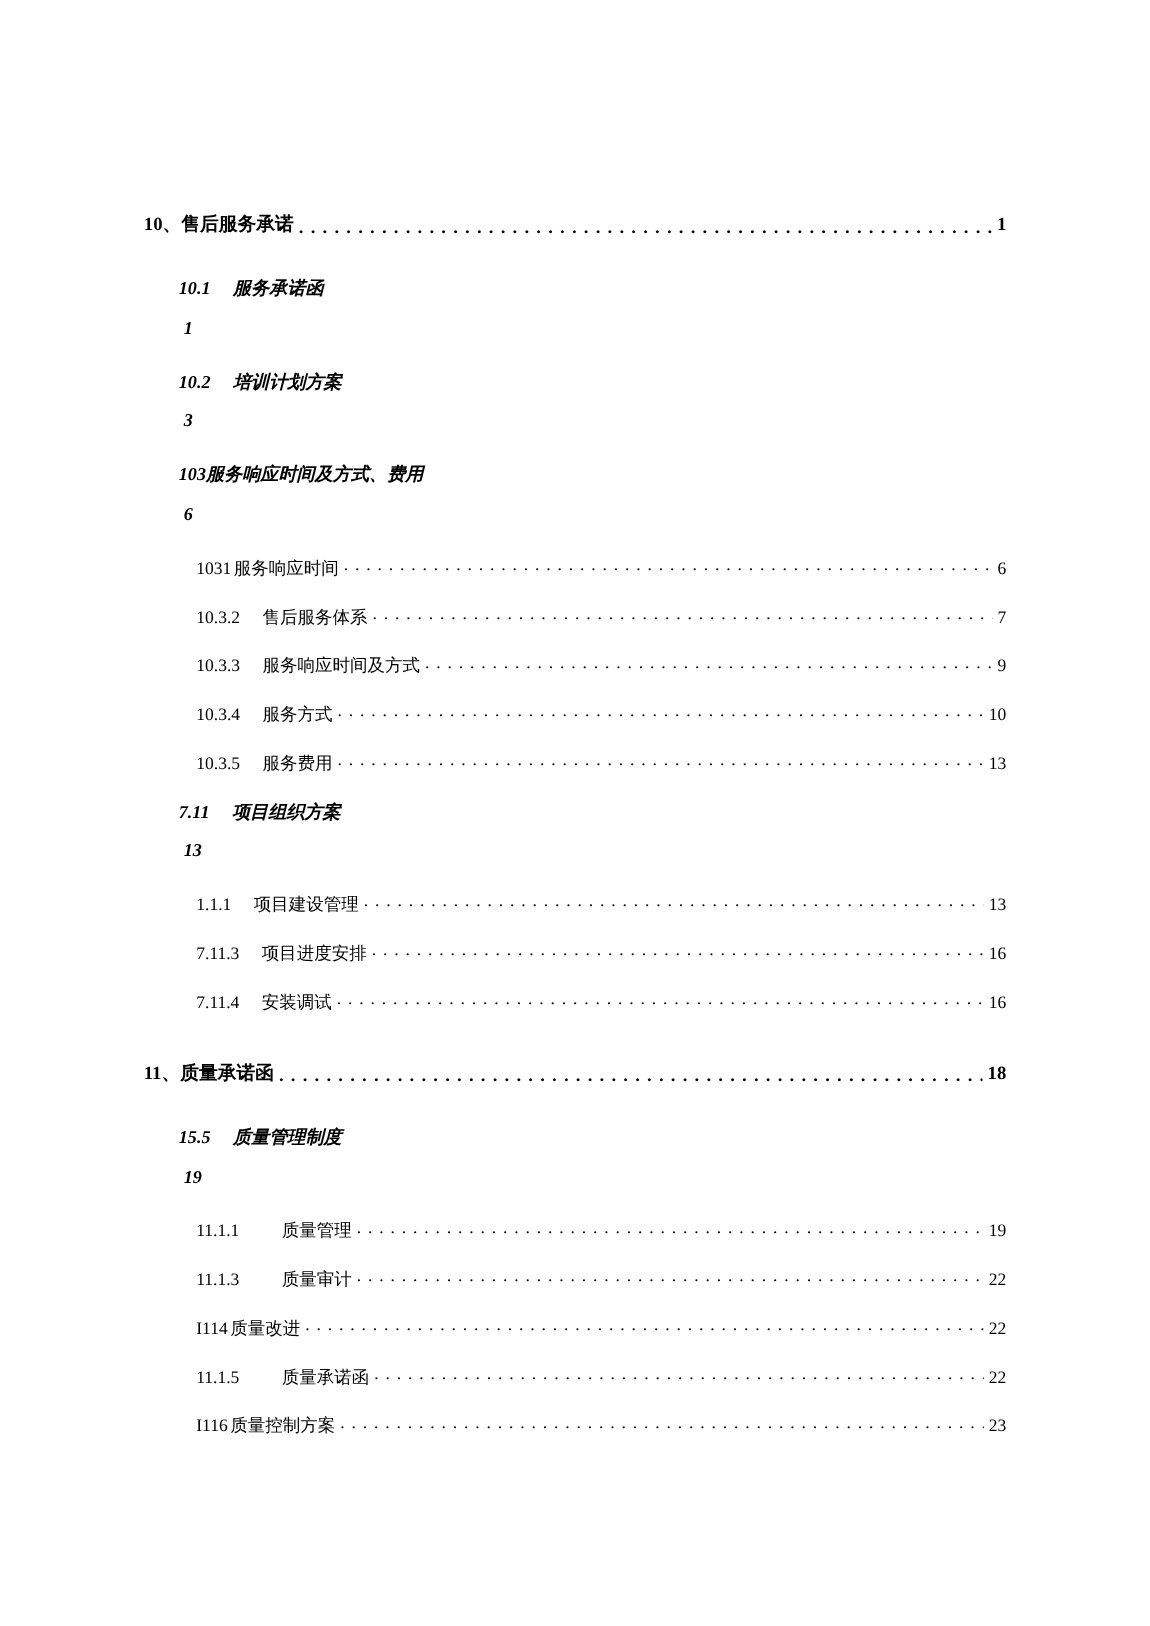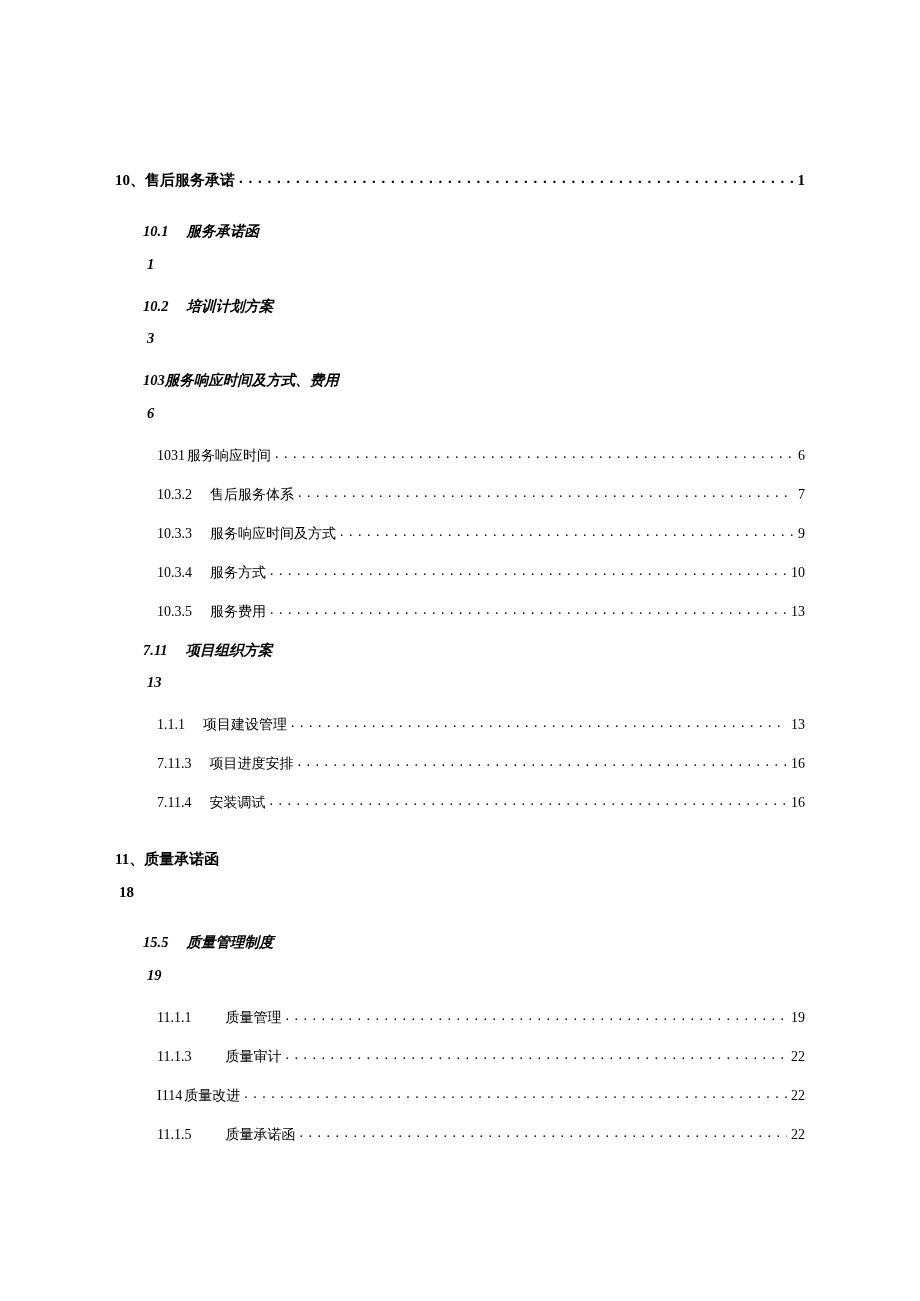--- a/index.html
+++ b/index.html
@@ -30,22 +30,23 @@
       left: 0;
       letter-spacing: 1px;
     }
     .toc-entry .page { flex: 0 0 auto; padding-left: 4px; }
 
     .level-1 {
       font-size: 15px;
       font-weight: bold;
       margin-bottom: 32px;
       margin-top: 0;
+      align-items: flex-end;
     }
-    .level-1.gap-top { margin-top: 38px; flex-direction: column; }
+    .level-1.gap-top { margin-top: 38px; }
 
     .level-2 {
       font-size: 14.5px;
       font-style: italic;
       font-weight: bold;
       margin-left: 28px;
       margin-bottom: 24px;
       margin-top: 8px;
       flex-direction: column;
     }
@@ -153,13 +154,18 @@
     <div class="toc-entry level-3">
       <span class="label"><span>I114</span><span class="nogap"></span><span>质量改进</span><span style="display: inline-block; width: 4px;"></span></span>
       <span class="dots"></span>
       <span class="page">22</span>
     </div>
     <div class="toc-entry level-3">
       <span class="label"><span>11.1.5</span><span class="num-gap-wide"></span><span>质量承诺函</span><span style="display: inline-block; width: 4px;"></span></span>
       <span class="dots"></span>
       <span class="page">22</span>
     </div>
+    <div class="toc-entry level-3">
+      <span class="label"><span>I116</span><span class="nogap"></span><span>质量控制方案</span><span style="display: inline-block; width: 4px;"></span></span>
+      <span class="dots"></span>
+      <span class="page">23</span>
+    </div>
   </div>
 
 </body></html>

